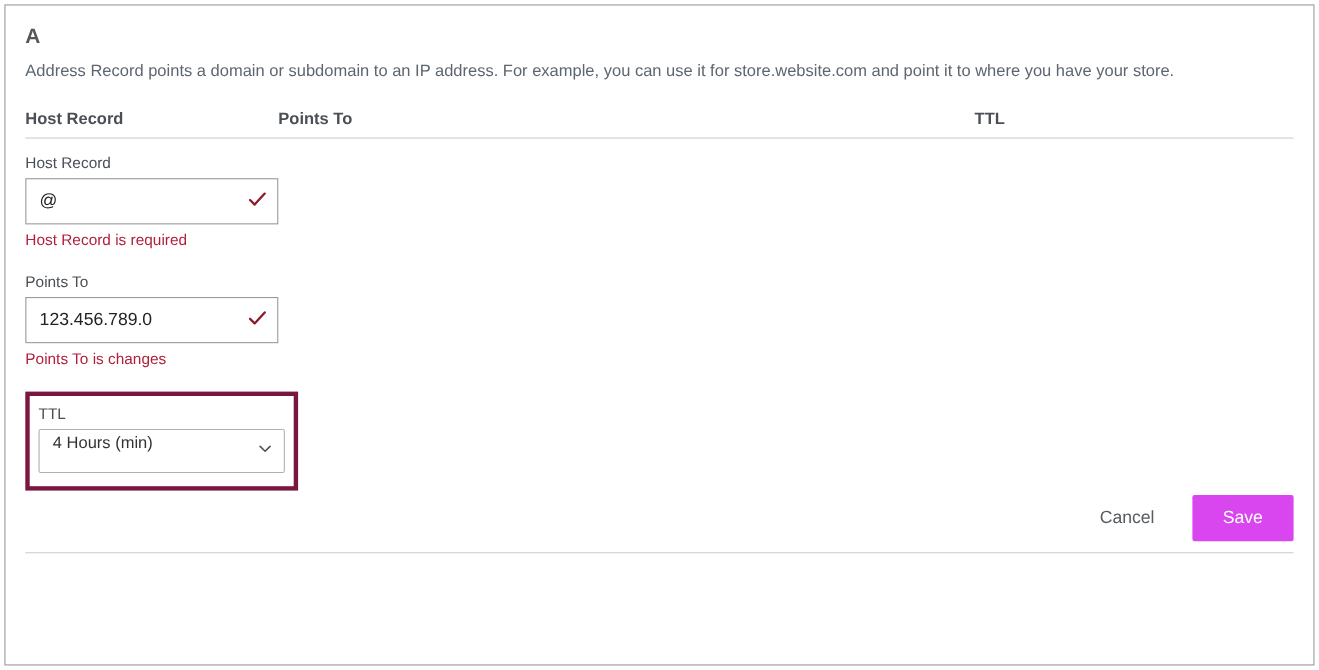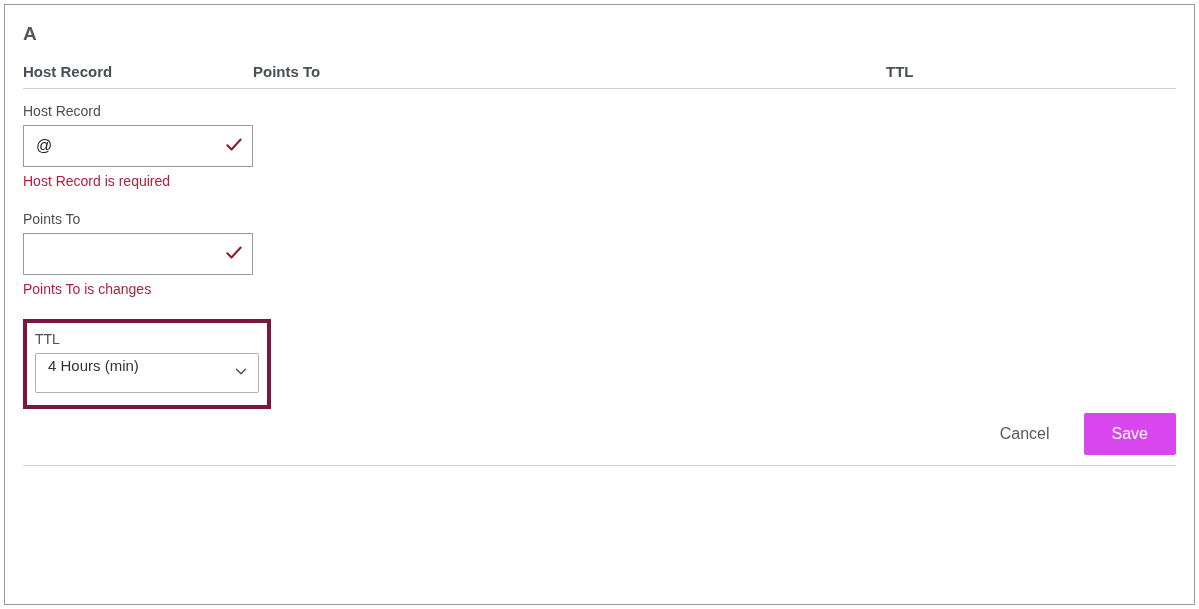--- a/index.html
+++ b/index.html
@@ -123,20 +123,21 @@
     font-family: inherit;
   }
 </style>
 </head>
 <body>
 
 <div class="panel">
 
   <div class="title">A</div>
 
+  <div class="desc">Address Record points a domain or subdomain to an IP address. For example, you can use it for store.website.com and point it to where you have your store.</div>
 
   <div class="headers">
     <div>Host Record</div>
     <div>Points To</div>
     <div>TTL</div>
   </div>
 
   <div class="group">
     <div class="field-label">Host Record</div>
     <div class="text-field">
@@ -146,20 +147,21 @@
             <polyline points="4 13 9 18 20 6"></polyline>
           </svg>
       </span>
     </div>
     <div class="error-msg">Host Record is required</div>
   </div>
 
   <div class="group">
     <div class="field-label">Points To</div>
     <div class="text-field">
+      <input type="text" value="123.456.789.0" style="">
       <span class="field-icon">
         <svg width="20" height="20" viewBox="0 0 24 24" fill="none" stroke="#8c1c2a" stroke-width="2.5" stroke-linecap="round" stroke-linejoin="round">
             <polyline points="4 13 9 18 20 6"></polyline>
           </svg>
       </span>
     </div>
     <div class="error-msg">Points To is changes</div>
   </div>
 
   <div class="ttl-box">

